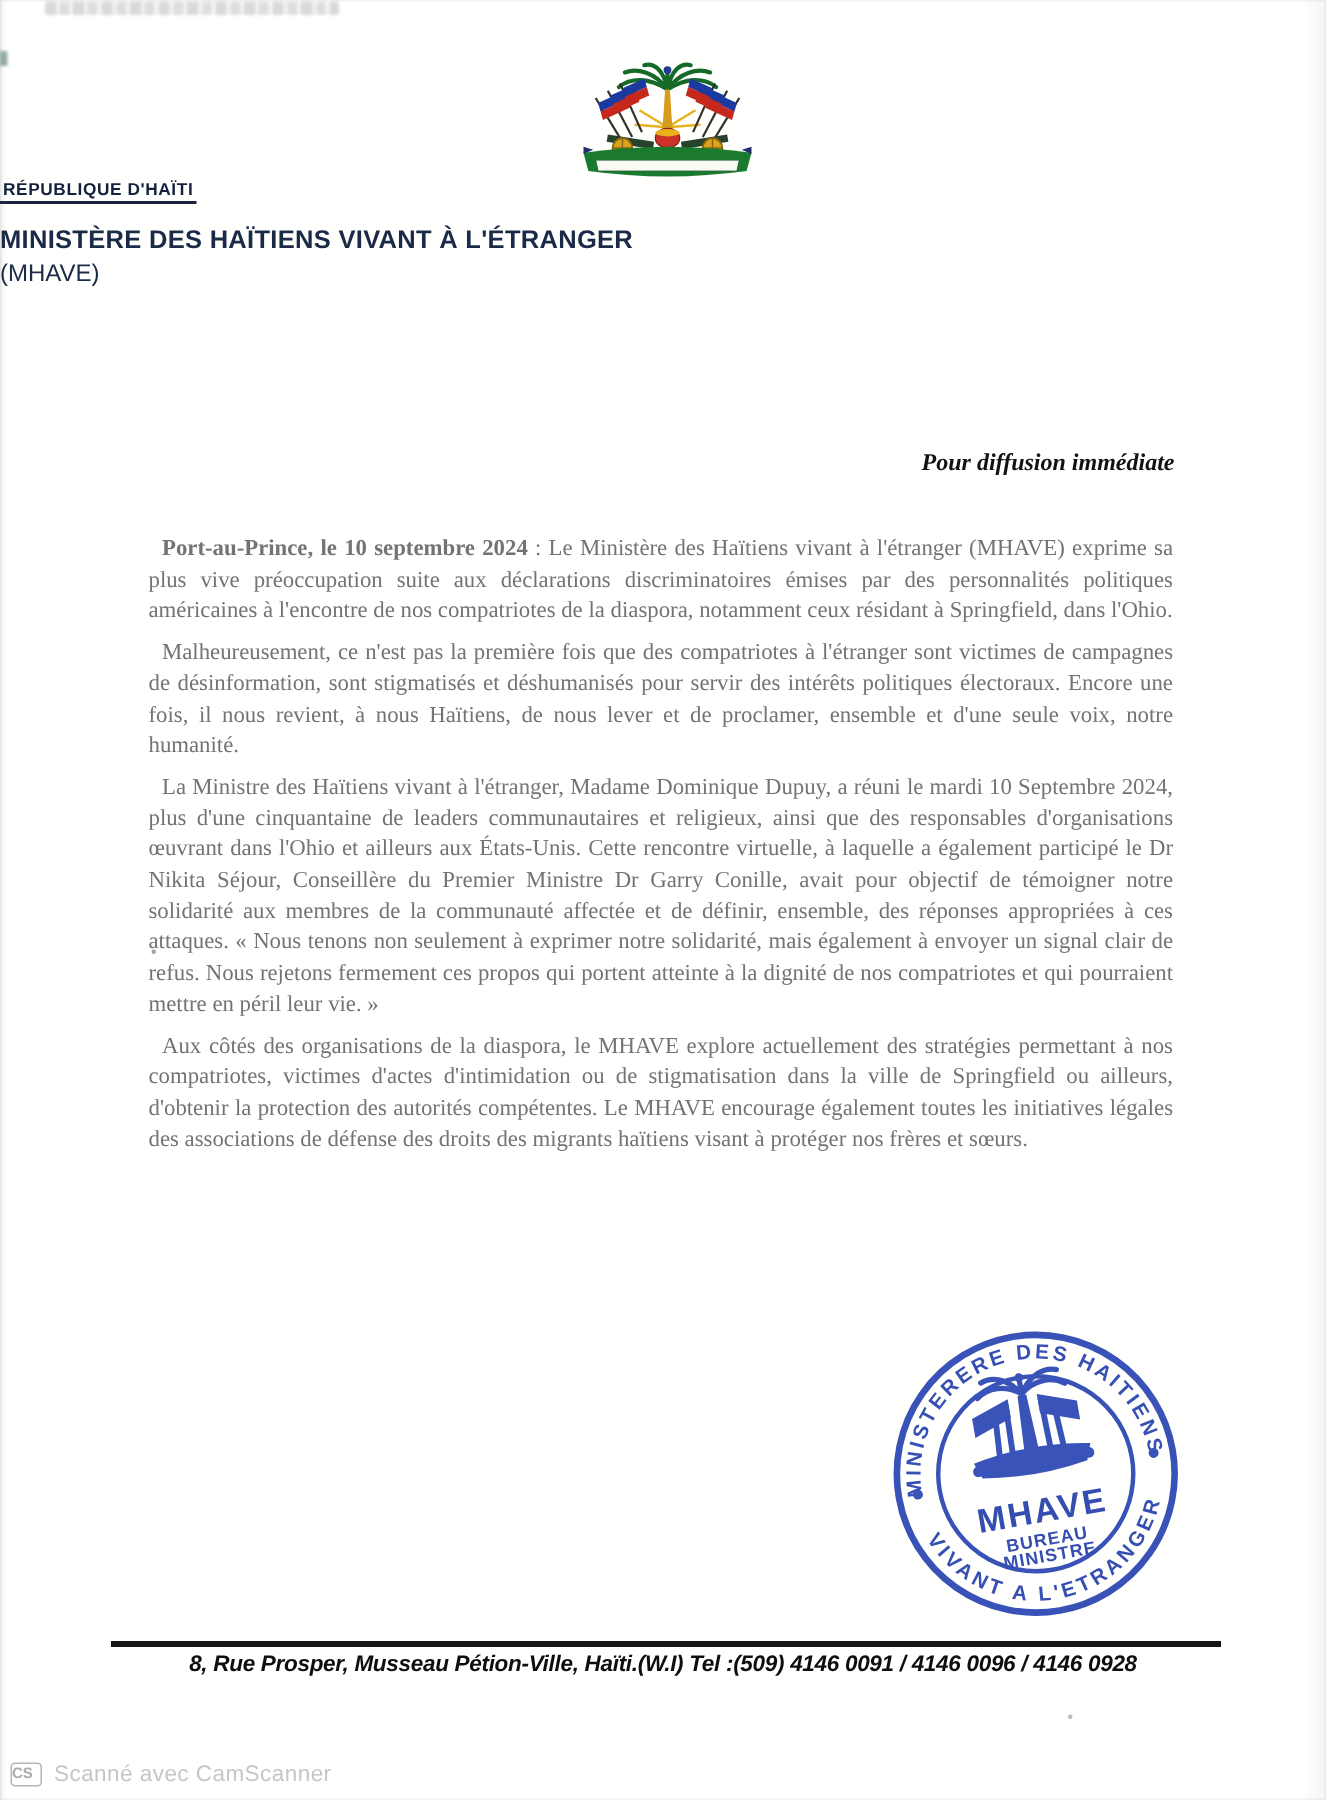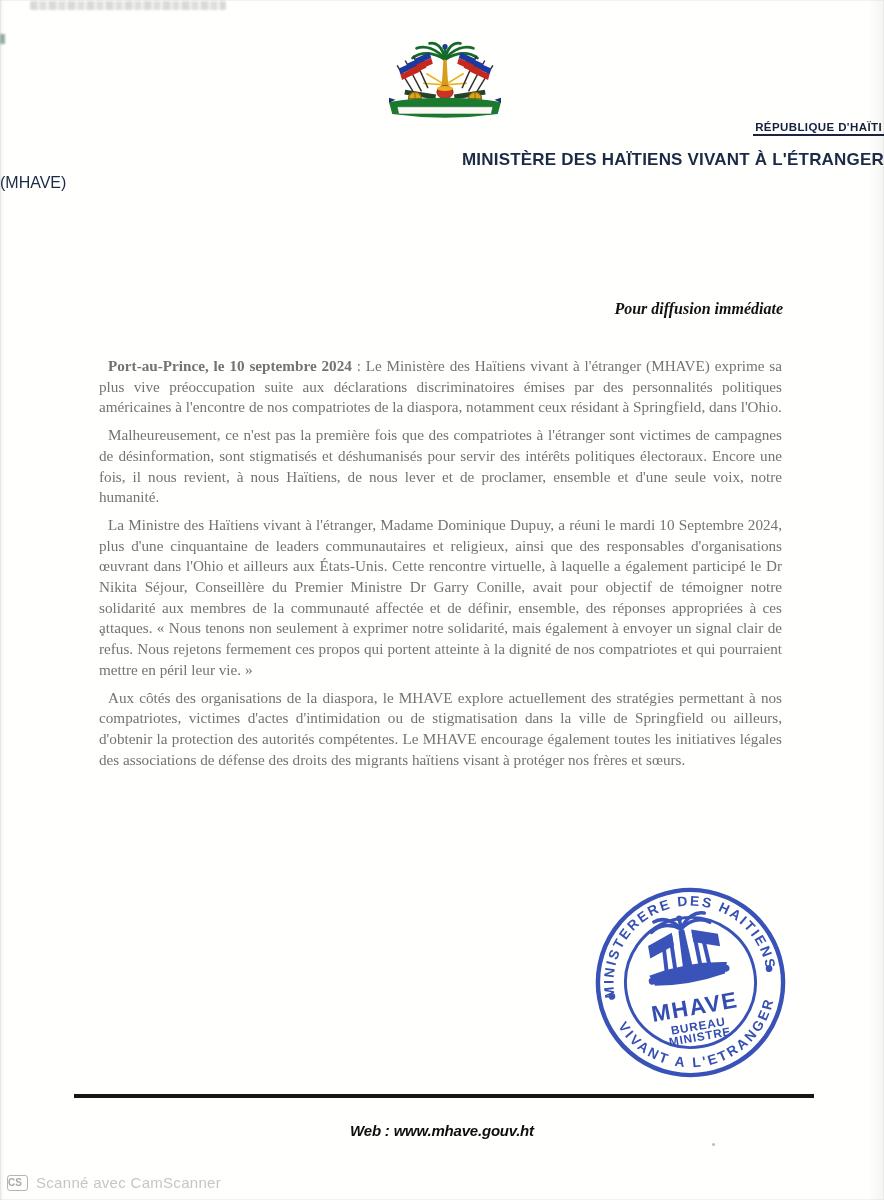--- a/index.html
+++ b/index.html
@@ -19,28 +19,28 @@
     position:absolute;left:30px;top:1px;width:196px;height:9px;opacity:.32;filter:blur(1.2px);
     background:repeating-linear-gradient(90deg,#8a8a8a 0 7px,#cfcfcf 7px 10px,#9a9a9a 10px 16px,#d8d8d8 16px 19px);
     border-radius:2px;
   }
   .artifact-dot-green{position:absolute;left:0;top:34px;width:5px;height:10px;background:#3e6e5e;opacity:.55;filter:blur(1px);}
   .artifact-dot-margin{position:absolute;left:101px;top:633px;width:3px;height:3px;background:#555;border-radius:50%;opacity:.55;}
   .artifact-dot-footer{position:absolute;left:712px;top:1143px;width:3px;height:3px;background:#777;border-radius:50%;opacity:.5;}
 
   
   .emblem{position:absolute;left:376px;top:41px;width:138px;height:80px;}
-  .emblem-caption-row{position:absolute;left:0;top:117px;width:884px;text-align:right;}
+  .emblem-caption-row{position:absolute;left:0;top:117px;width:884px;text-align:left;}
   .emblem-caption{
     display:inline-block;font-family:"Liberation Sans",sans-serif;font-weight:bold;
     font-size:11.5px;letter-spacing:.4px;color:#14213e;
     border-bottom:2px solid #1a2440;padding:0 2px 1px 2px;
   }
   .ministry-title{
-    position:absolute;left:0;top:150px;width:884px;text-align:right;
+    position:absolute;left:0;top:150px;width:884px;text-align:left;
     font-family:"Liberation Sans",sans-serif;font-weight:bold;font-size:17px;
     color:#1b2a47;letter-spacing:.2px;
   }
   .ministry-acronym{
     position:absolute;left:0;top:174px;width:884px;
     font-family:"Liberation Sans",sans-serif;font-size:16px;color:#1b2a47;
   }
   .doc-title{
     position:absolute;left:0;top:233px;width:884px;margin:0;text-align:center;
     font-family:"Liberation Serif",serif;font-weight:bold;font-size:20px;color:#121212;
@@ -226,20 +226,20 @@
         <circle class="seal-fill" cx="62" cy="92" r="3.6"></circle>
         <circle class="seal-fill" cx="138" cy="92" r="3.6"></circle>
       </g>
       <text x="100" y="133" class="seal-mhave">MHAVE</text>
       <text x="100" y="149" class="seal-small">BUREAU</text>
       <text x="100" y="160" class="seal-small">MINISTRE</text>
     </svg>
   </div>
 
   <div class="footer-rule"></div>
-  <div class="footer-line2">Web : www.mhave.gouv.ht</div>
+  <div class="footer-line1">8, Rue Prosper, Musseau Pétion-Ville, Haïti.(W.I) Tel :(509) 4146 0091 / 4146 0096 / 4146 0928</div>
 
   <div class="camscanner">
     <span class="cs-box">CS</span>
     <span class="cs-text">Scanné avec CamScanner</span>
   </div>
 
 </div>
 
 </body></html>

